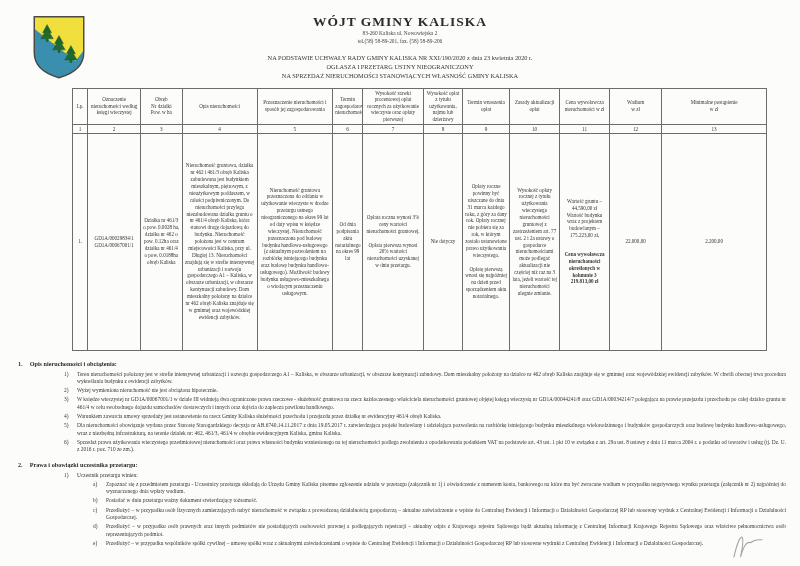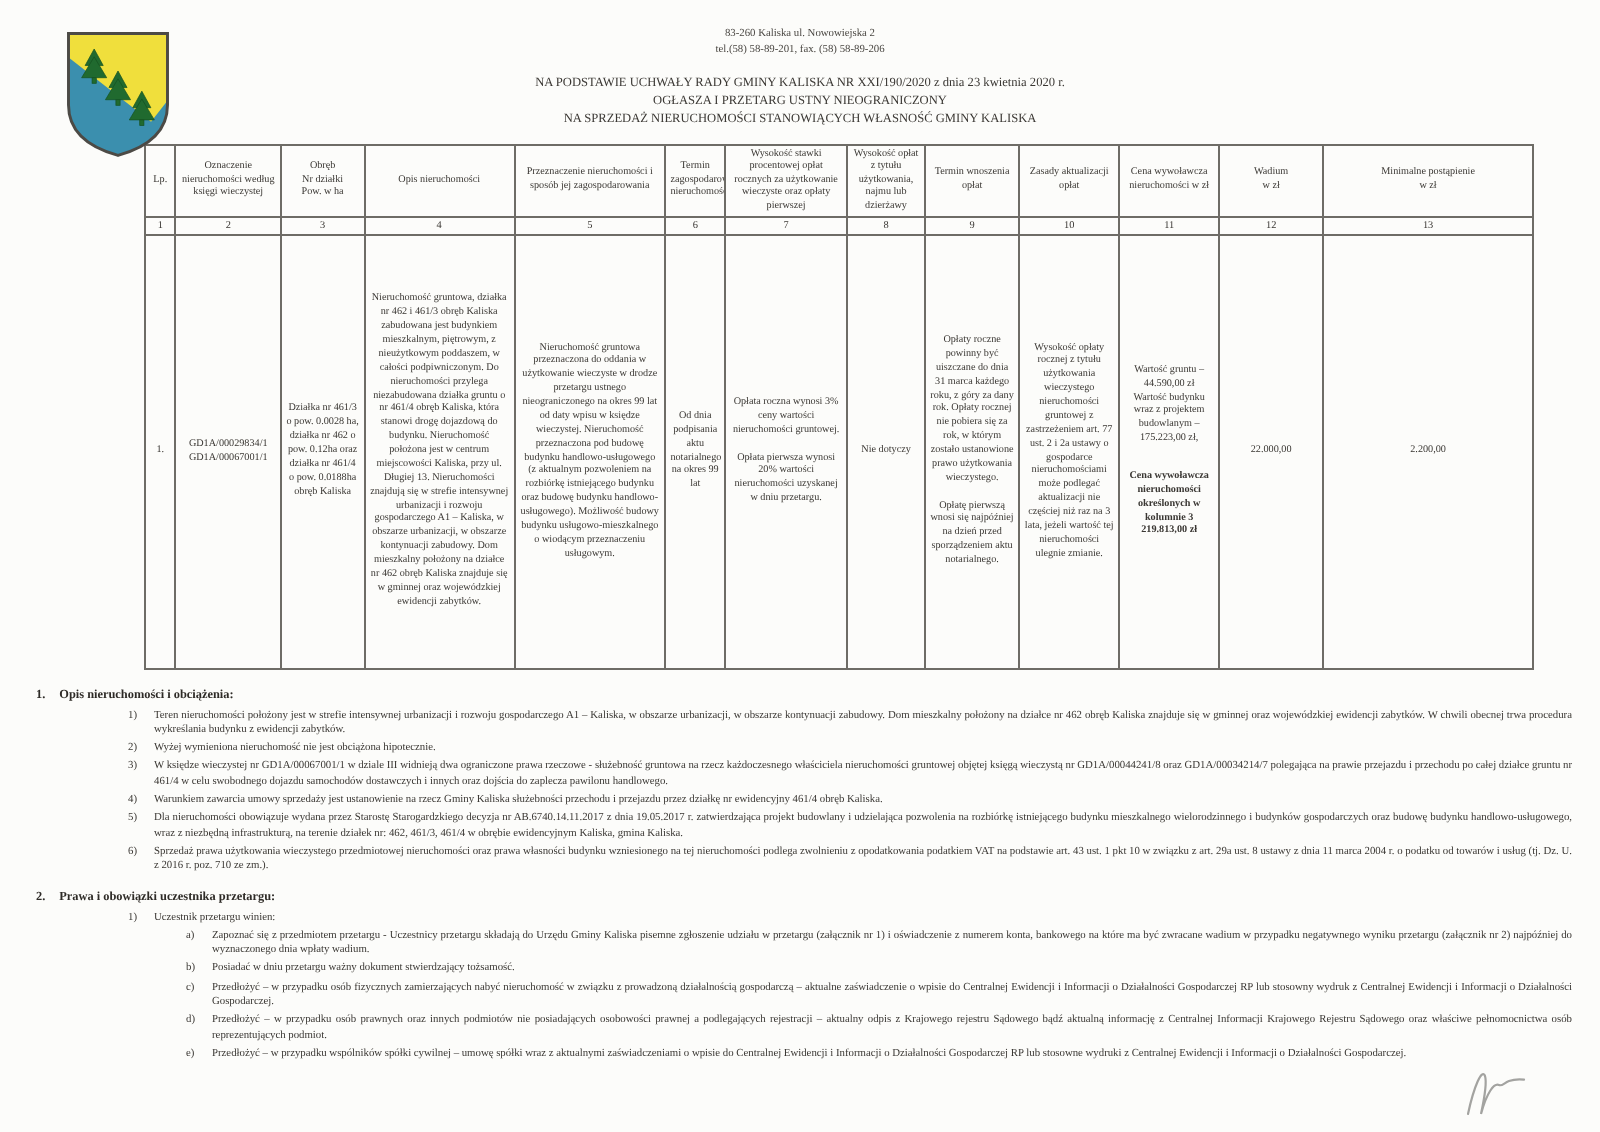--- a/index.html
+++ b/index.html
@@ -63,20 +63,21 @@
       <path d="M3 3 H57 V42 Q57 62 30 69.5 Q3 62 3 42 Z" fill="#3b8fae"></path>
       <g clip-path="url(#shieldClip)">
         <rect x="-22" y="-8" width="78" height="44" transform="rotate(38 30 32)" fill="#f0df3c"></rect>
         <use href="#fir" transform="translate(17,20) scale(0.95)" fill="#206a2f" stroke="#14501f" stroke-width="0.4"></use>
         <use href="#fir" transform="translate(30,32) scale(0.95)" fill="#206a2f" stroke="#14501f" stroke-width="0.4"></use>
         <use href="#fir" transform="translate(43,43) scale(0.95)" fill="#206a2f" stroke="#14501f" stroke-width="0.4"></use>
       </g>
       <path d="M3 3 H57 V42 Q57 62 30 69.5 Q3 62 3 42 Z" fill="none" stroke="#4c4a45" stroke-width="1.6"></path>
     </svg>
     <div class="head-center">
+      <div class="doc-title">WÓJT GMINY KALISKA</div>
       <div class="addr">83-260 Kaliska  ul. Nowowiejska 2</div>
       <div class="addr">tel.(58) 58-89-201, fax. (58) 58-89-206</div>
       <div class="intro">
         <div>NA PODSTAWIE UCHWAŁY RADY GMINY KALISKA NR XXI/190/2020 z dnia 23 kwietnia 2020 r.</div>
         <div>OGŁASZA I PRZETARG USTNY NIEOGRANICZONY</div>
         <div>NA SPRZEDAŻ NIERUCHOMOŚCI STANOWIĄCYCH WŁASNOŚĆ GMINY KALISKA</div>
       </div>
     </div>
   </div>
 

